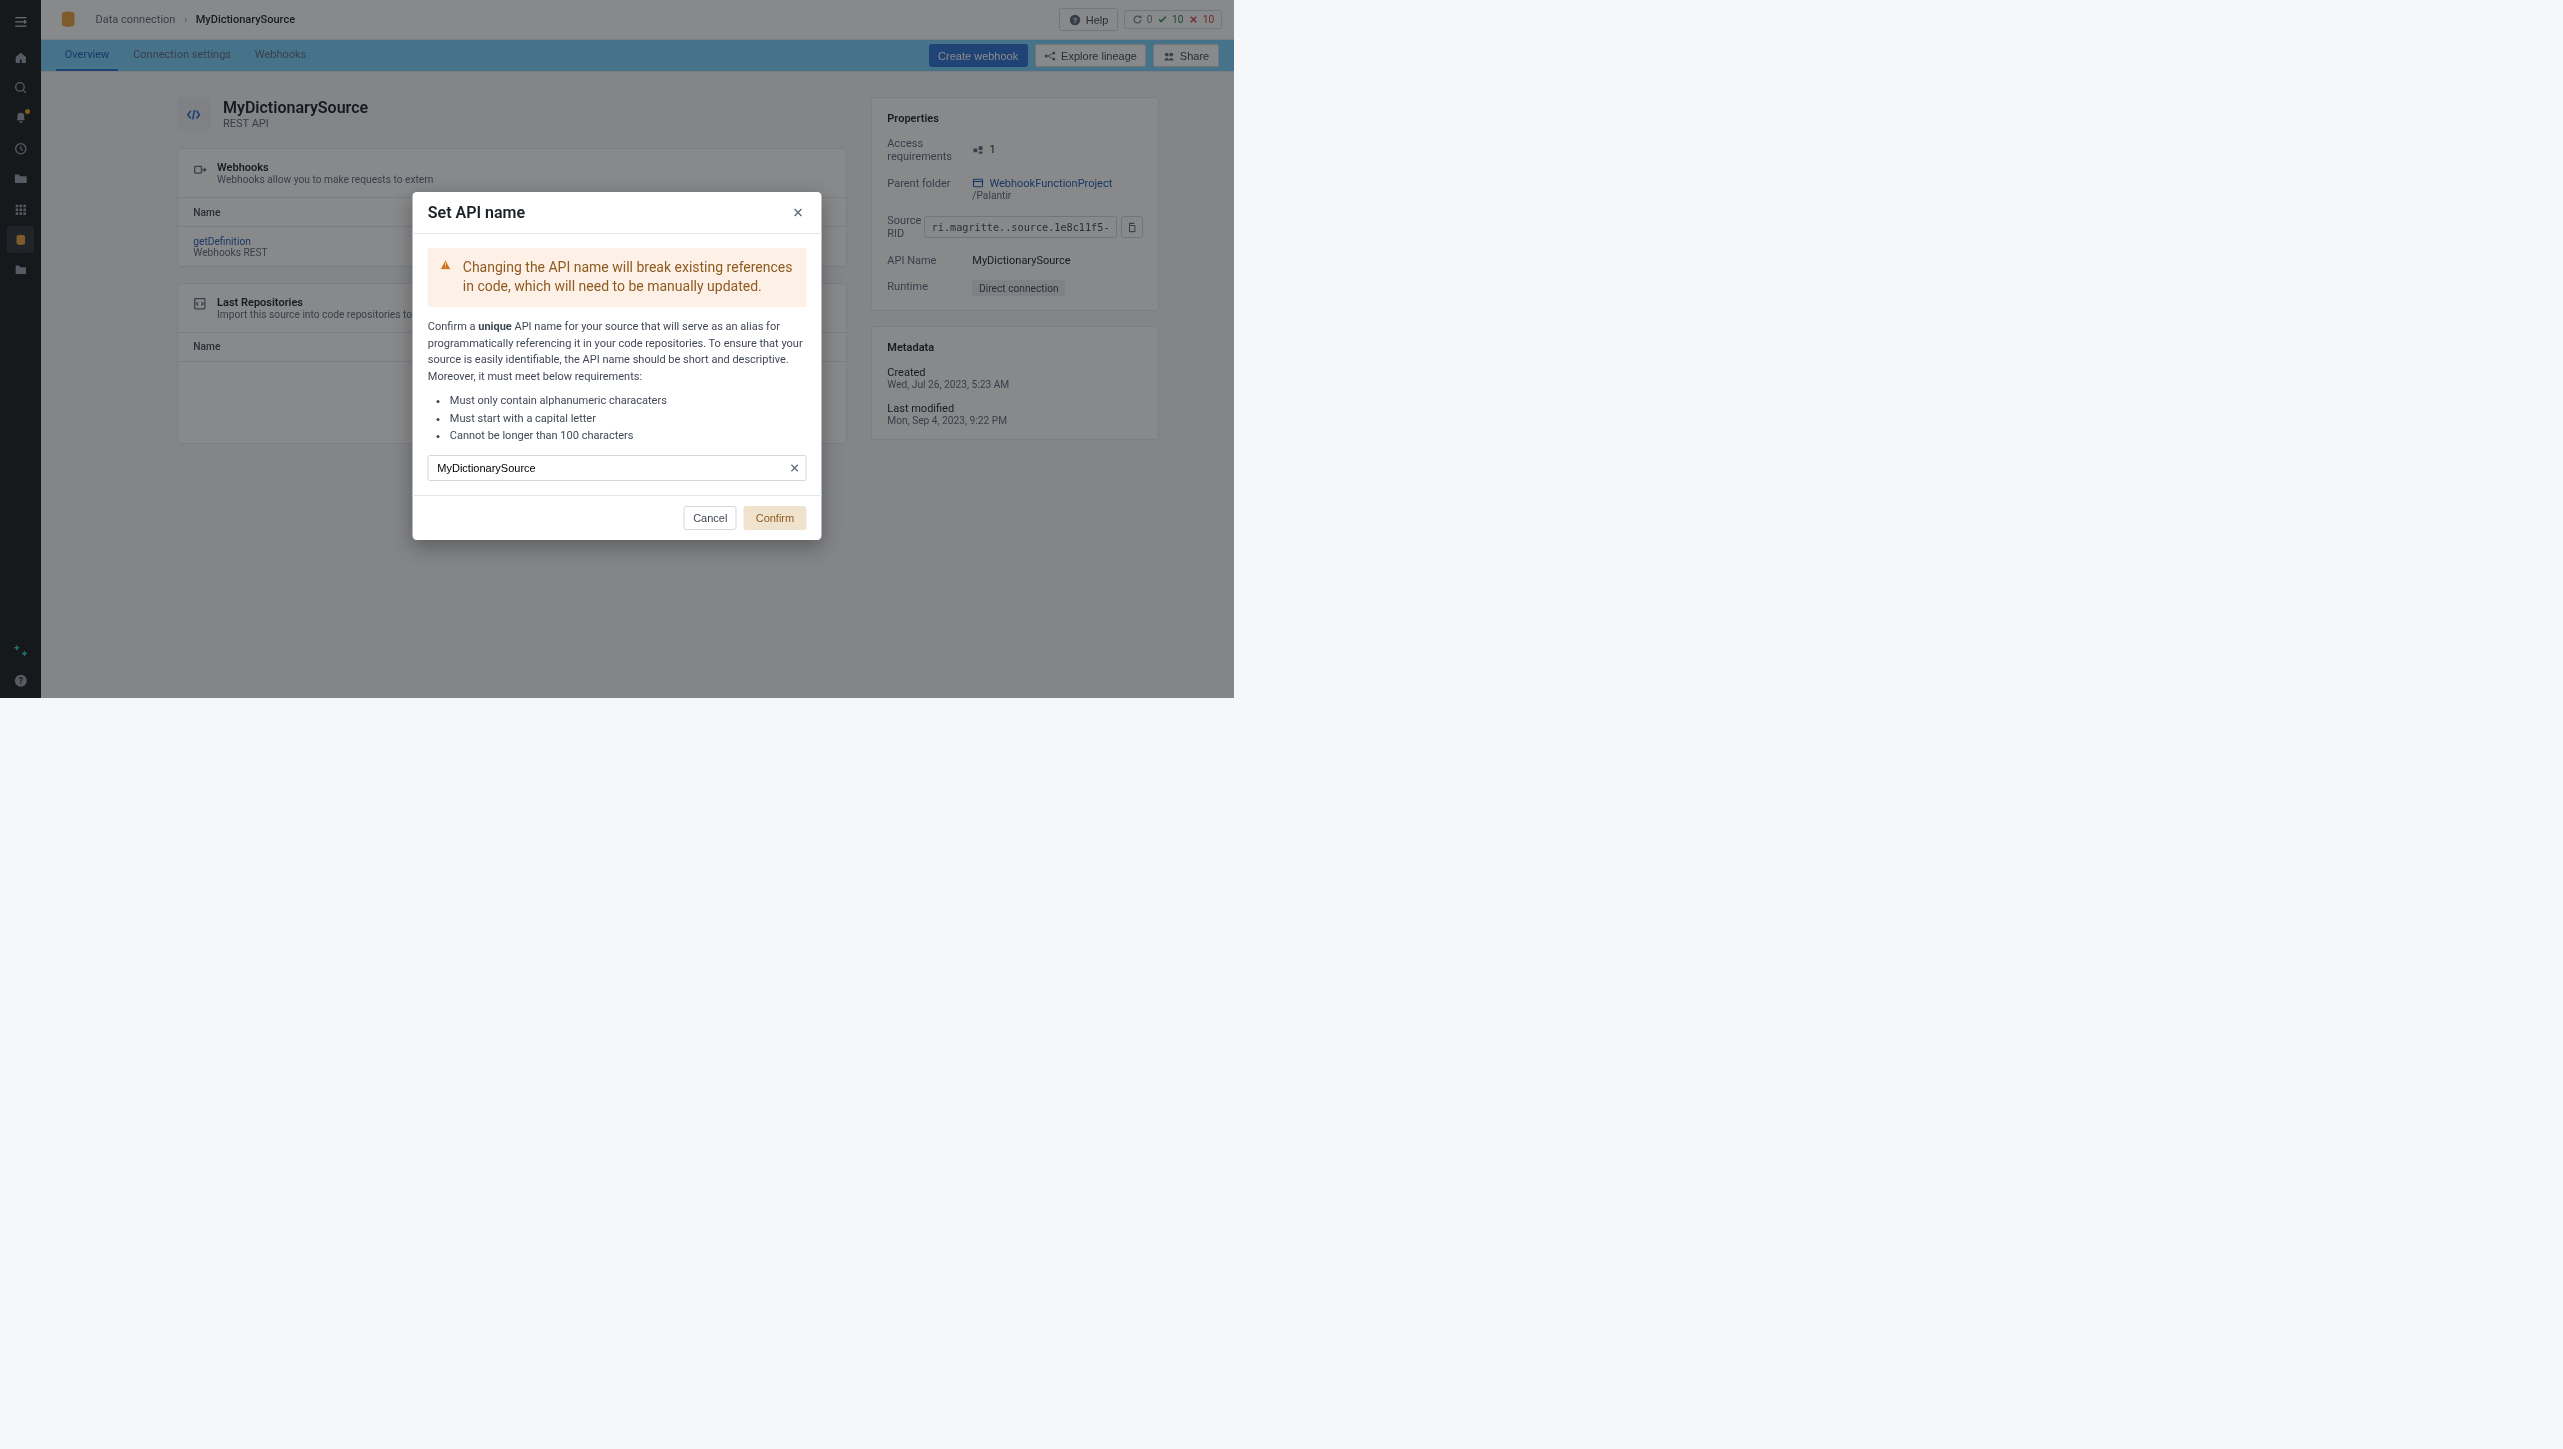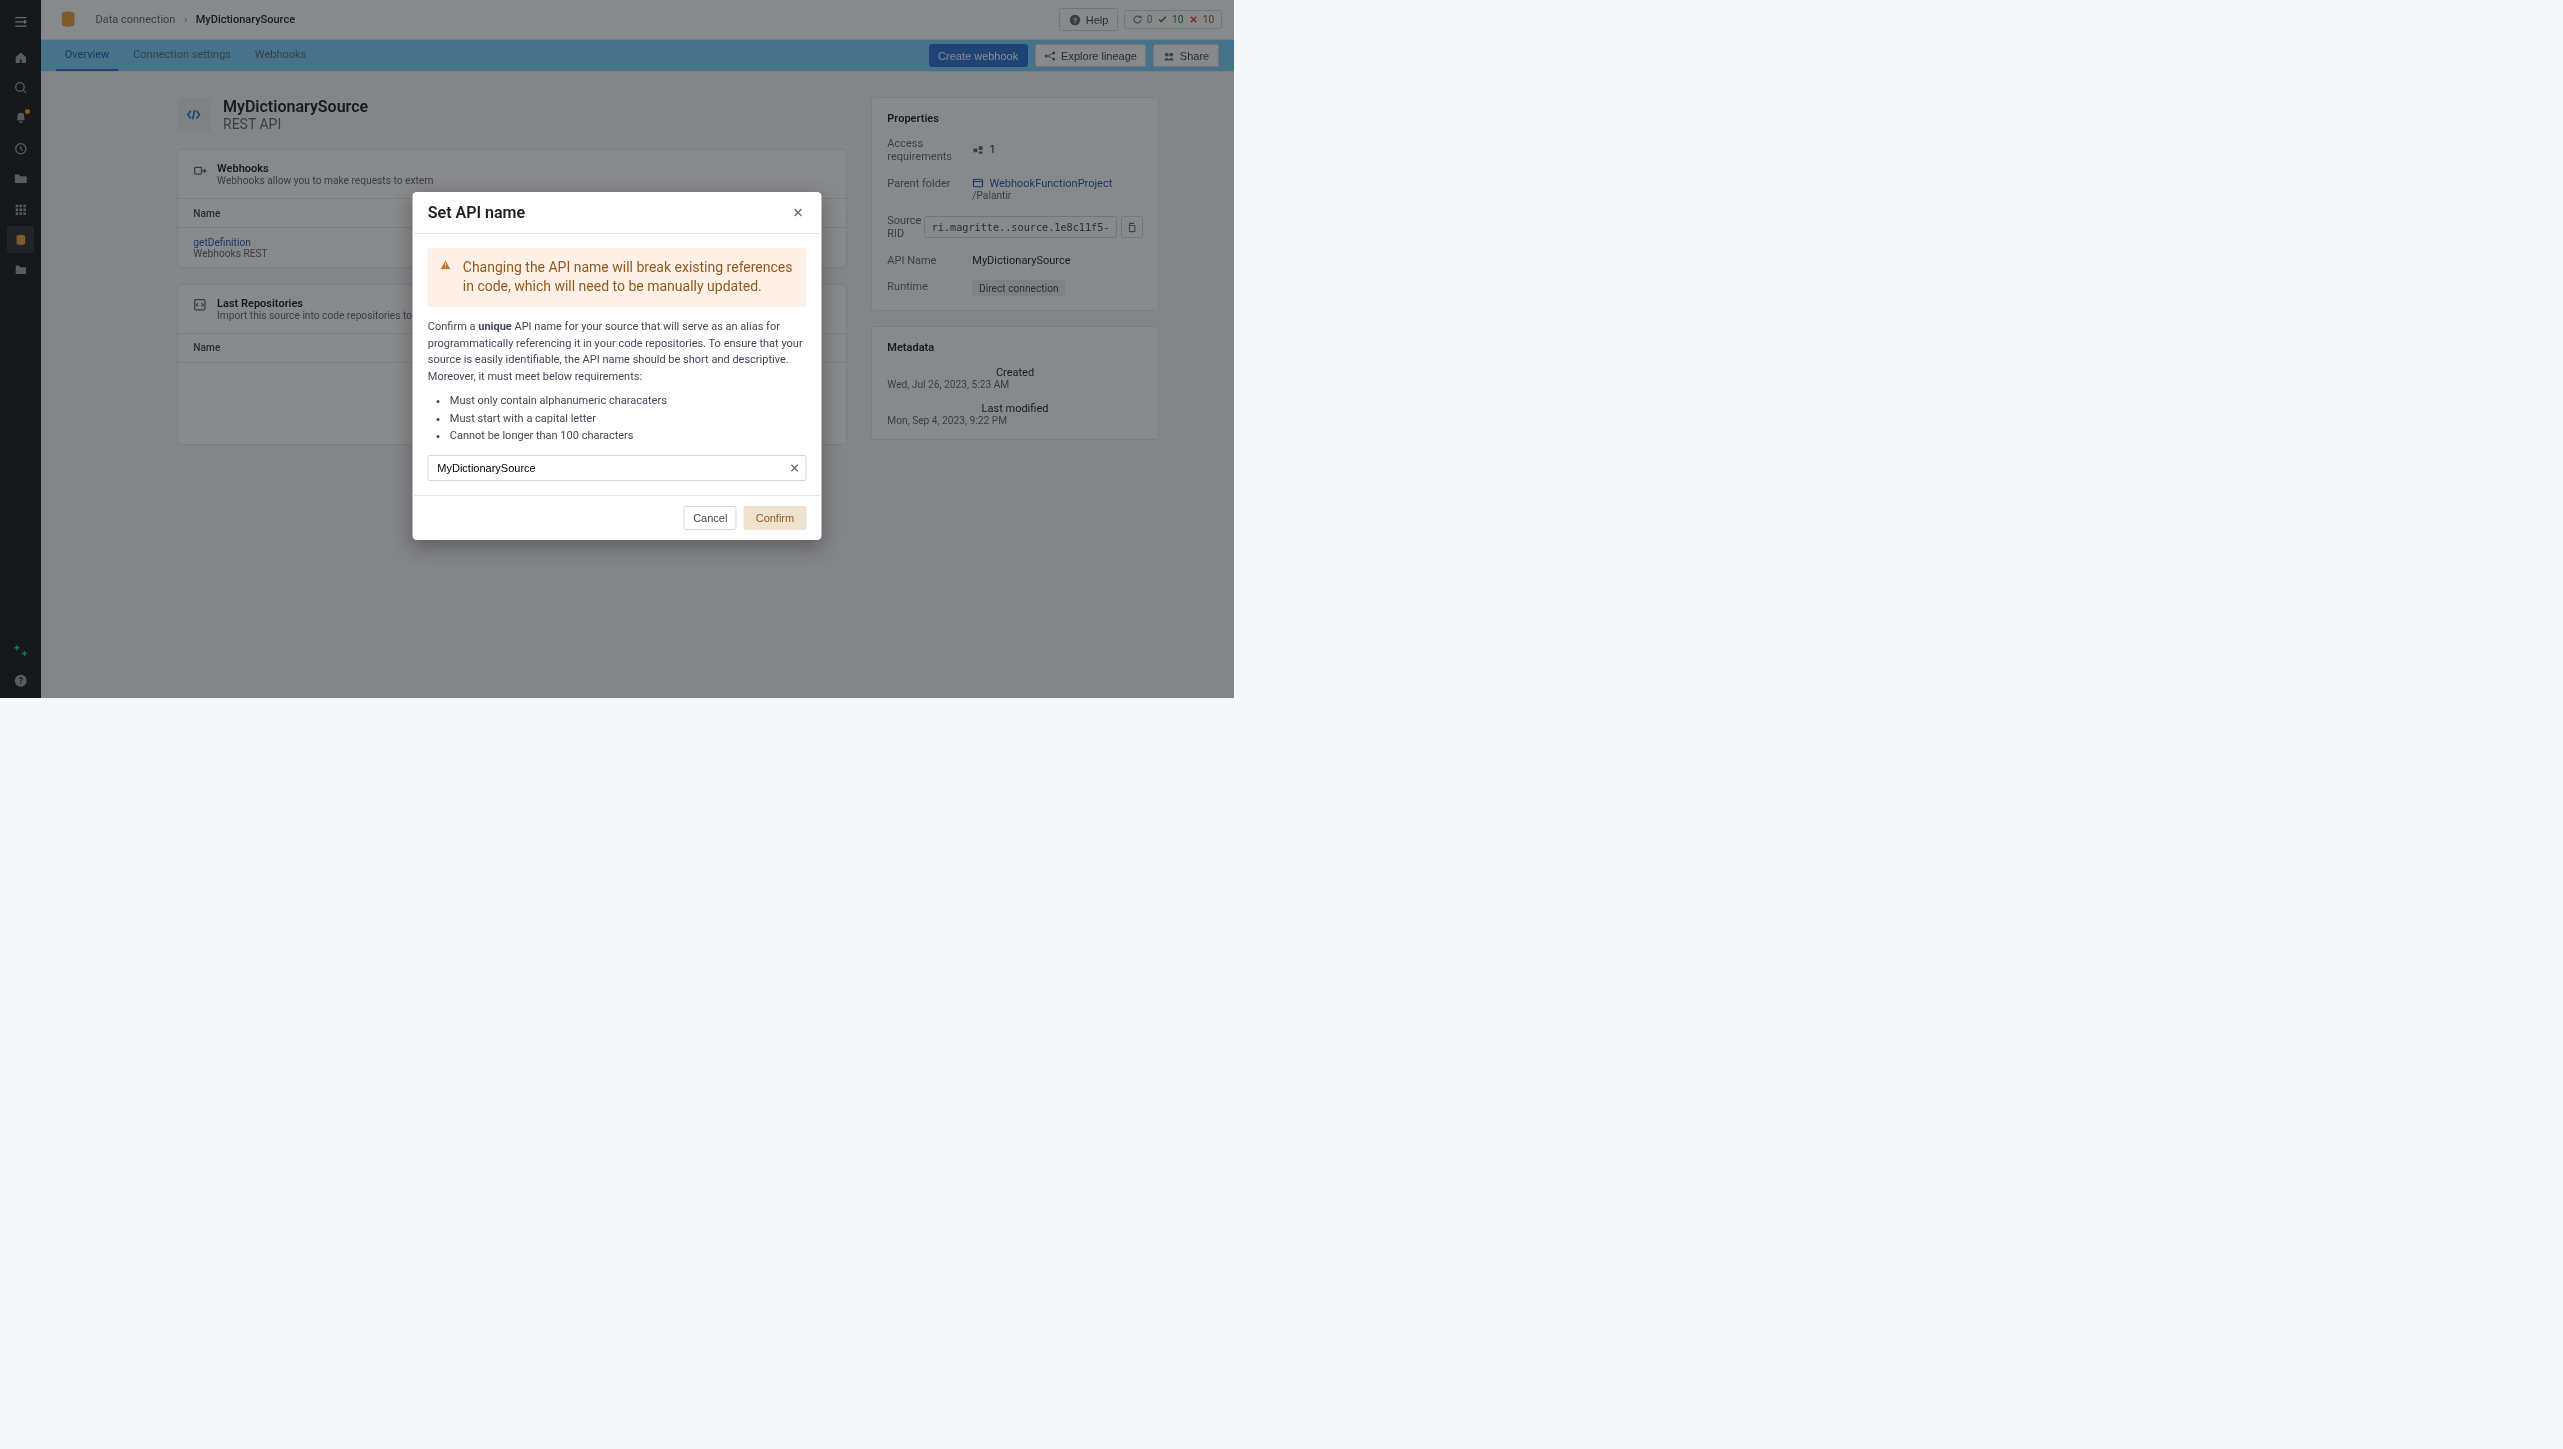--- a/index.html
+++ b/index.html
@@ -123,21 +123,21 @@
 .center-col { flex: 1; max-width: 670px; margin-left: 102px; }
 .source-header { display: flex; align-items: center; gap: 12px; margin-bottom: 17px; }
 .source-icon {
   width: 34px; height: 34px;
   background: #edeff2;
   border-radius: 3.4px;
   display: flex; align-items: center; justify-content: center;
   color: #2d72d2;
 }
 .source-title { font-size: 16px; font-weight: 600; }
-.source-sub { font-size: 14px; color: #5f6b7c; }
+.source-sub { font-size: 11px; color: #5f6b7c; }
 
 .card {
   background: #fff;
   border: 0.8px solid #e4e7eb;
   border-radius: 3.4px;
   margin-bottom: 15.3px;
 }
 .card-header {
   padding: 12px 15.3px;
   display: flex;
@@ -205,21 +205,21 @@
 .tag-badge {
   display: inline-block;
   background: #edeff2;
   padding: 2.5px 6.8px;
   border-radius: 2.5px;
   font-size: 10.2px;
   color: #404854;
 }
 .add-tags-link { color: #215db0; text-decoration: underline; font-size: 10.2px; cursor: pointer; }
 .meta-block { margin-bottom: 12px; }
-.meta-block .mlabel { font-size: 11px; color: #1c2127; text-align: center; }
+.meta-block .mlabel { font-size: 11px; color: #1c2127; }
 .meta-block .mval { font-size: 10.2px; color: #5f6b7c; }
 
 
 .overlay {
   position: absolute;
   inset: 0;
   background: rgba(17, 20, 24, 0.5);
   z-index: 10;
 }
 .modal {

